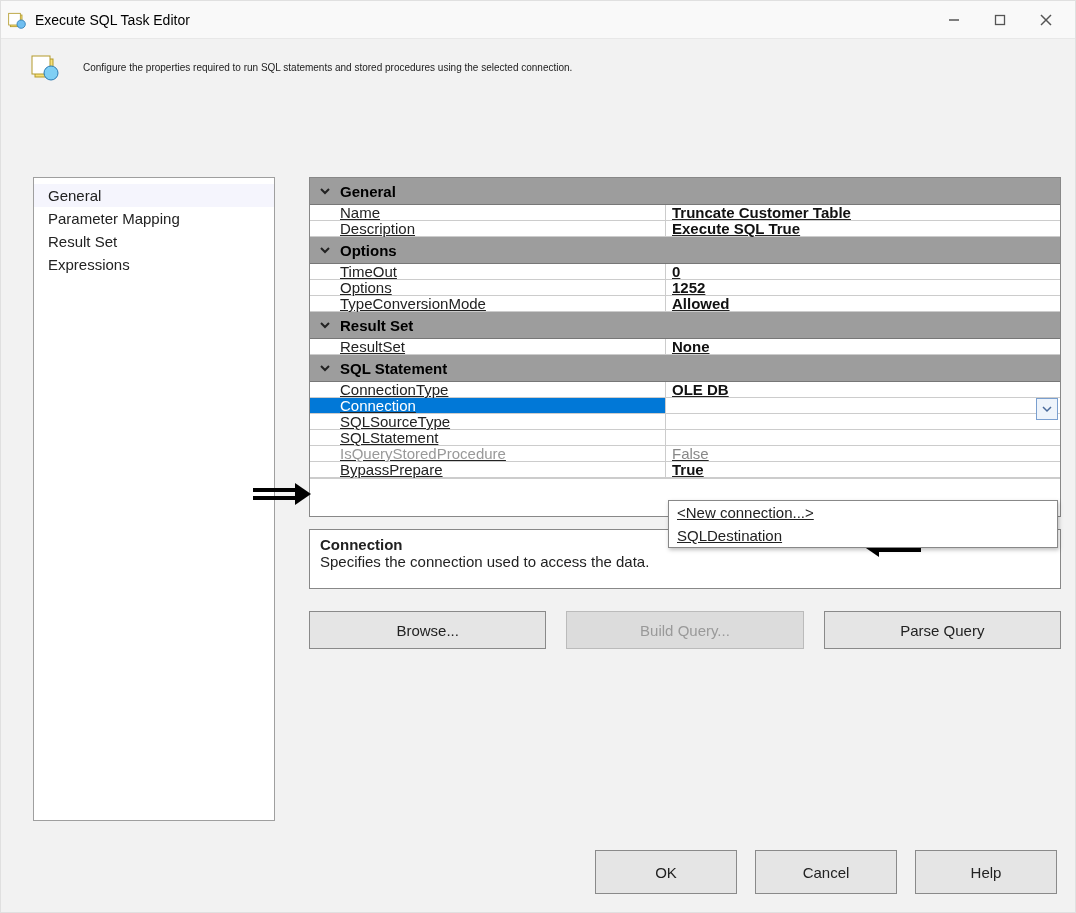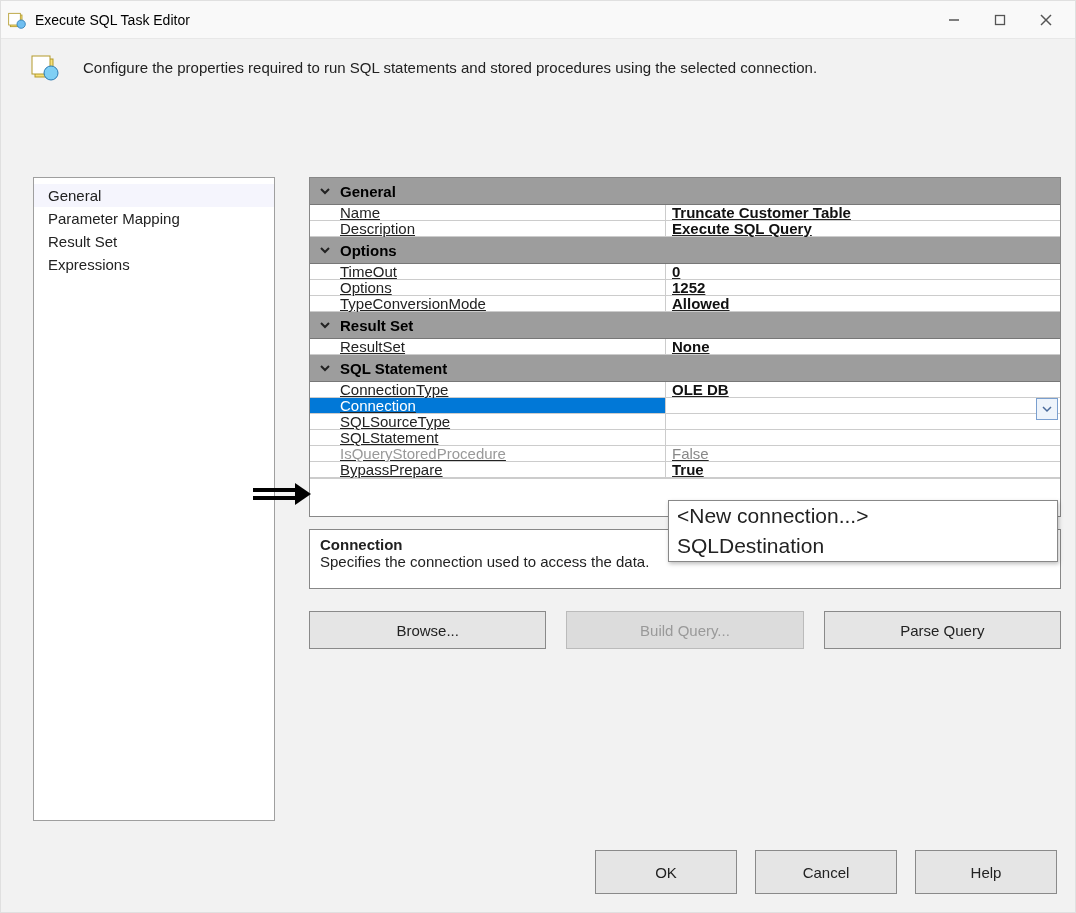--- a/index.html
+++ b/index.html
@@ -33,21 +33,21 @@
     display:flex; align-items:center; justify-content:center;
     color:#555;
   }
   .win-btn svg { stroke:#555; }
   .desc-bar {
     display:flex; align-items:center;
     padding: 12px 28px 2px 28px;
     gap: 22px;
   }
   .desc-icon { width: 32px; height: 32px; flex:none; }
-  .desc-text { font-size: 15px; color:#222; }
+  .desc-text { font-size: 10px; color:#222; }
 
   .content {
     position:absolute;
     top: 176px; left: 32px; right: 18px; bottom: 68px;
   }
   .nav-panel {
     position:absolute; left:0; top:0;
     width: 242px; height: 644px;
     background:#fff;
     border:1px solid #9f9f9f;
@@ -120,21 +120,21 @@
     display:flex; align-items:center; justify-content:center;
   }
   .dd-list {
     position:absolute;
     left:358px; right:2px;
     background:#fff;
     border:1px solid #888;
     box-shadow: 1px 2px 4px rgba(0,0,0,0.25);
     z-index:5;
   }
-  .dd-item { padding:3px 8px; font-size:21px; }
+  .dd-item { padding:3px 8px; font-size:15px;text-decoration:underline; }
 
   .blank-row { height:38px; background:#fff; border-top:1px solid #ccc; }
 
   .help-box {
     margin-top:12px;
     width:752px;
     border:1px solid #888;
     background:#fff;
     padding:6px 10px 18px 10px;
   }
@@ -235,21 +235,21 @@
               </svg>
           </span>
           <span class="cat-label">General</span>
         </div>
         <div class="prop-row">
           <div class="prop-label">Name</div>
           <div class="prop-value">Truncate Customer Table</div>
         </div>
         <div class="prop-row">
           <div class="prop-label">Description</div>
-          <div class="prop-value">Execute SQL Query</div>
+          <div class="prop-value">Execute SQL True</div>
         </div>
 
         <div class="cat-row">
           <span class="exp">
             <svg viewBox="0 0 12 12">
                 <polyline points="2,4 6,8 10,4" fill="none" stroke="#222" stroke-width="2"></polyline>
               </svg>
           </span>
           <span class="cat-label">Options</span>
         </div>

